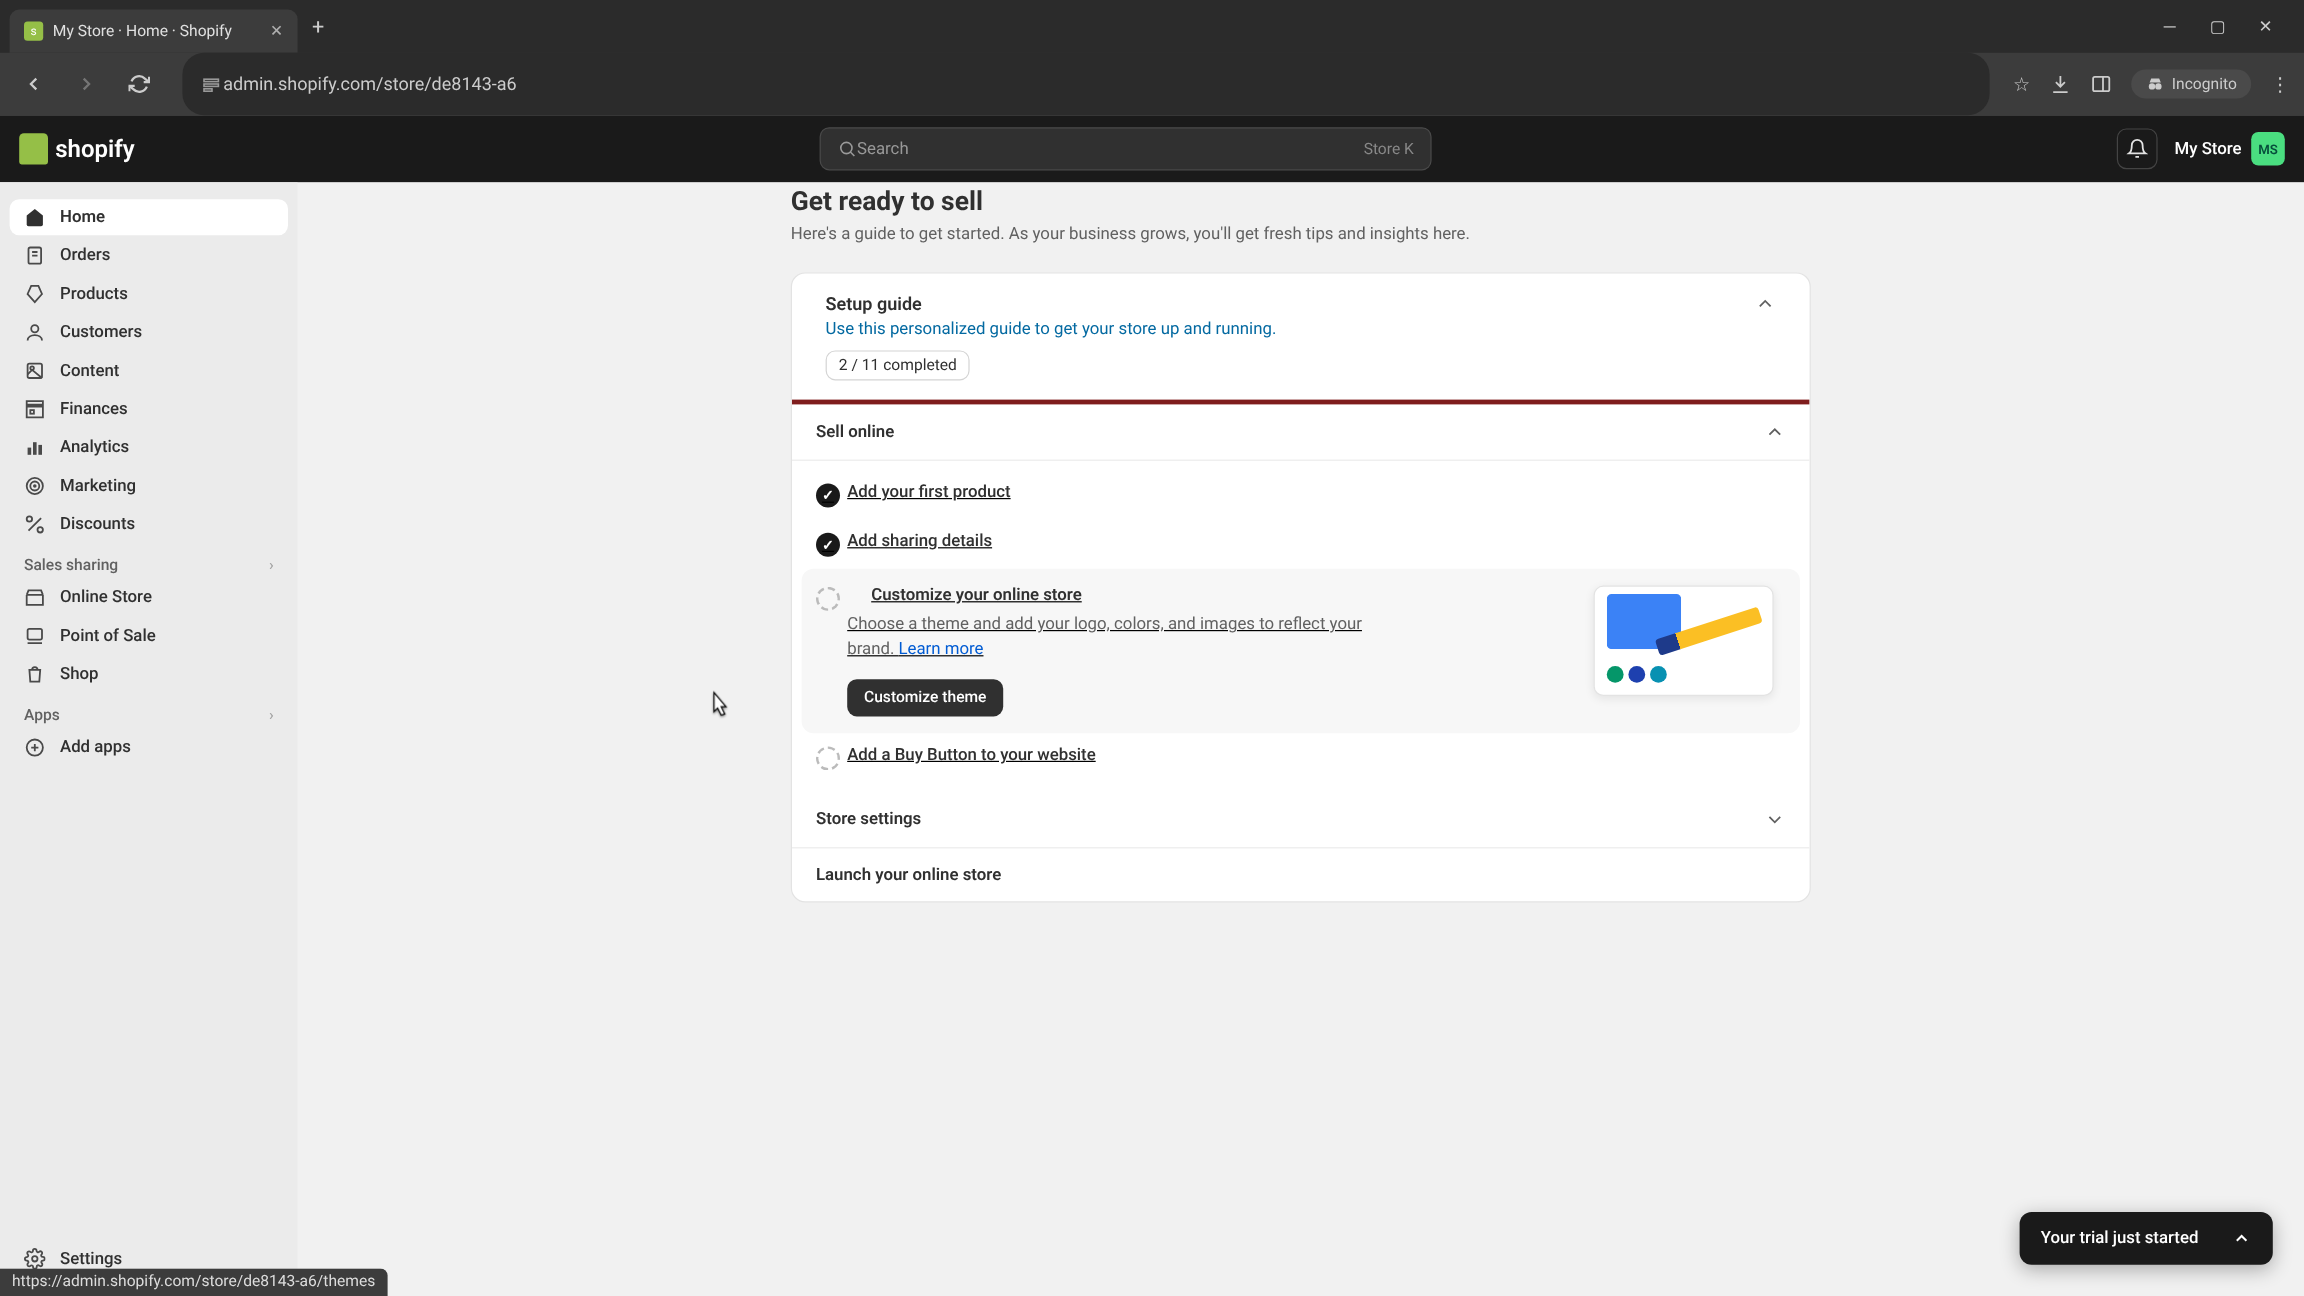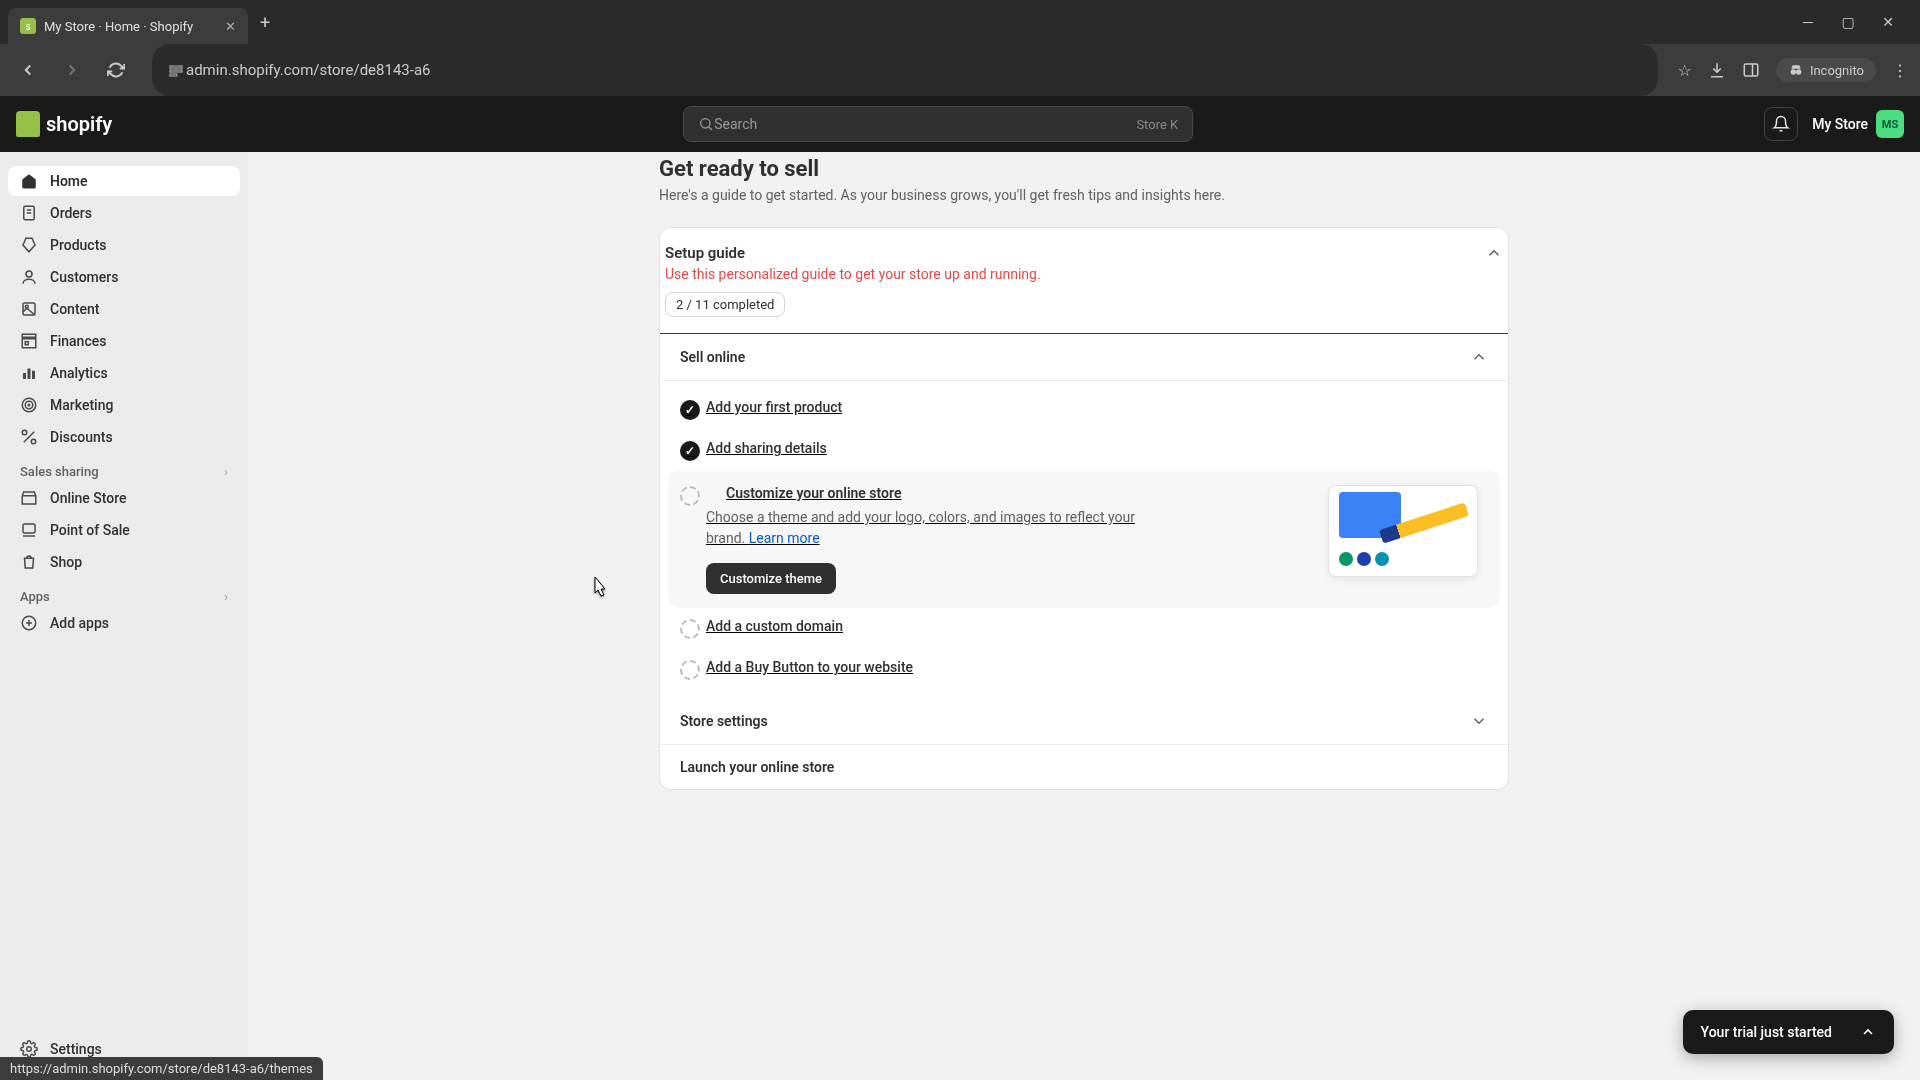--- a/index.html
+++ b/index.html
@@ -43,26 +43,26 @@
 .nav-section .chev { margin-left:auto; opacity:0.5; }
 .sidebar-bottom { margin-top:auto; }
 
 
 .content { flex:1; overflow:auto; padding: 0 0 20px; }
 .content-inner { max-width: 850px; margin: 0 auto; padding-top: 4px; }
 .page-title { font-size: 22px; font-weight:700; color:#303030; margin-bottom:6px; }
 .page-sub { font-size:14px; color:#616161; margin-bottom: 24px; }
 
 .card { background:#fff; border:1px solid #e3e3e3; border-radius:12px; overflow:hidden; }
-.card-section { padding: 16px 5px; border-bottom:1px solid #7f1d1d; }
+.card-section { padding: 16px 28px; border-bottom:4px solid #7f1d1d; }
 .card-section:last-child { border-bottom:none; }
 .card-header-row { display:flex; align-items:flex-start; }
 .card-header-row .chev { margin-left:auto; color:#616161; }
 .card-title { font-size:15px; font-weight:600; color:#303030; margin-bottom:4px; }
-.card-sub { font-size:14px; color:#ef4444; margin-bottom:10px; }
+.card-sub { font-size:14px; color:#0369a1; margin-bottom:10px; }
 .progress-pill { display:inline-block; border:1px solid #d4d4d4; border-radius:8px; padding:4px 10px; font-size:13px; color:#303030; }
 
 .section-row { display:flex; align-items:center; padding: 14px 20px; border-bottom:1px solid #ebebeb; font-size:14px; font-weight:600; color:#303030; cursor:pointer; }
 .section-row .chev { margin-left:auto; color:#616161; }
 
 .task-list { padding: 8px 8px; }
 .task { display:flex; gap:6px; padding: 10px 12px; border-radius:10px; align-items:flex-start;text-decoration:underline; }
 .task.expanded { background:#f7f7f7; padding:14px 12px; }
 .task-check { width:20px; height:20px; border-radius:50%; flex-shrink:0; margin-top:1px; }
 .task-check.done { background:#1a1a1a; display:flex; align-items:center; justify-content:center; }
@@ -384,26 +384,20 @@
                     <span style="background:#059669"></span>
                     <span style="background:#1e40af"></span>
                     <span style="background:#0891b2"></span>
                   </div>
               </div>
             </div>
           </div>
           <div class="task">
             <div class="task-check pending"></div>
             <div class="task-body">
-                <div class="task-title">Add a custom domain</div>
-              </div>
-          </div>
-          <div class="task">
-            <div class="task-check pending"></div>
-            <div class="task-body">
                 <div class="task-title">Add a Buy Button to your website</div>
               </div>
           </div>
         </div>
 
         <div class="section-row">
           <span>Store settings</span>
           <span class="chev">
               <svg width="18" height="18" viewBox="0 0 24 24" fill="none" stroke="#616161" stroke-width="2">
                 <path d="M6 9l6 6 6-6"></path>

